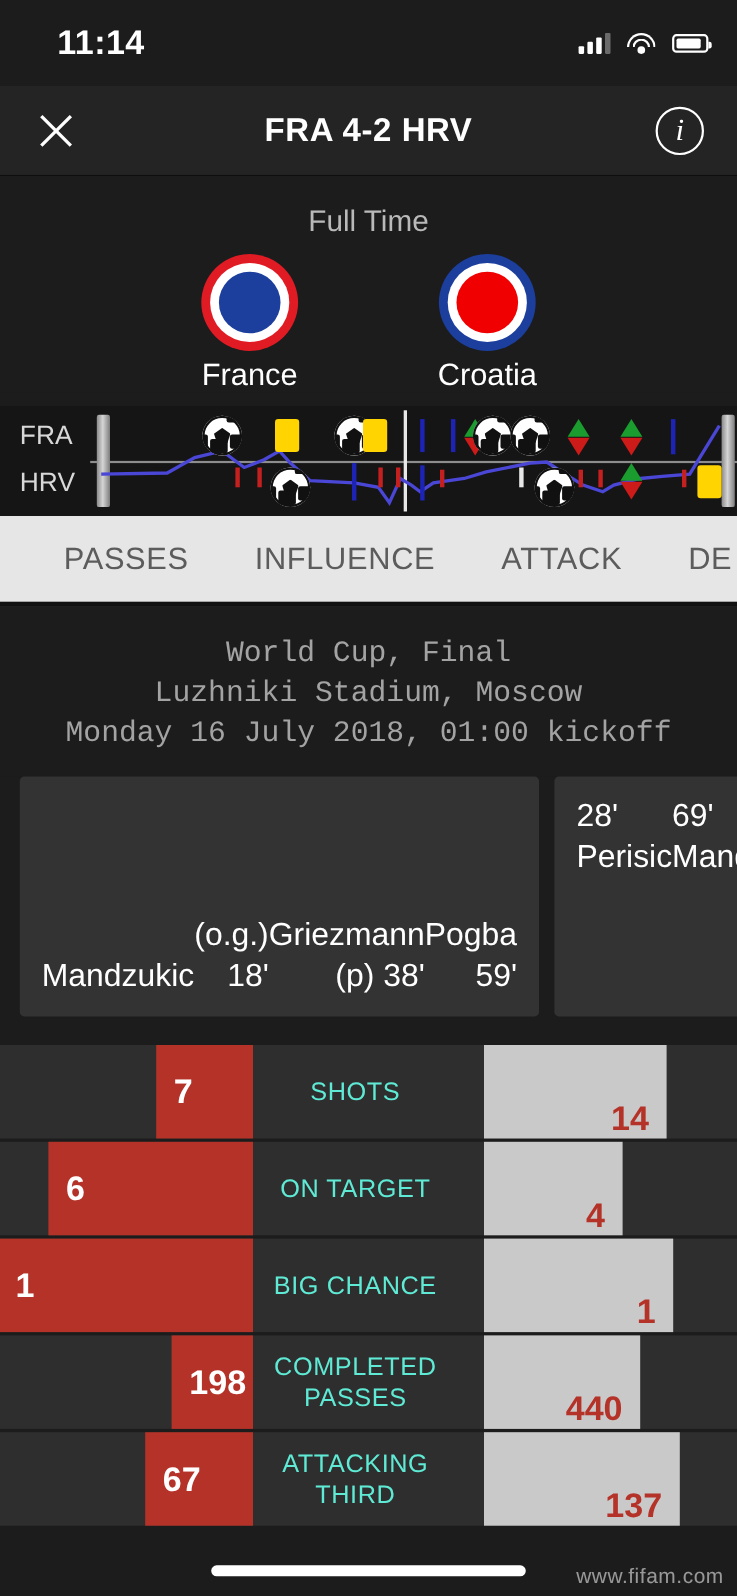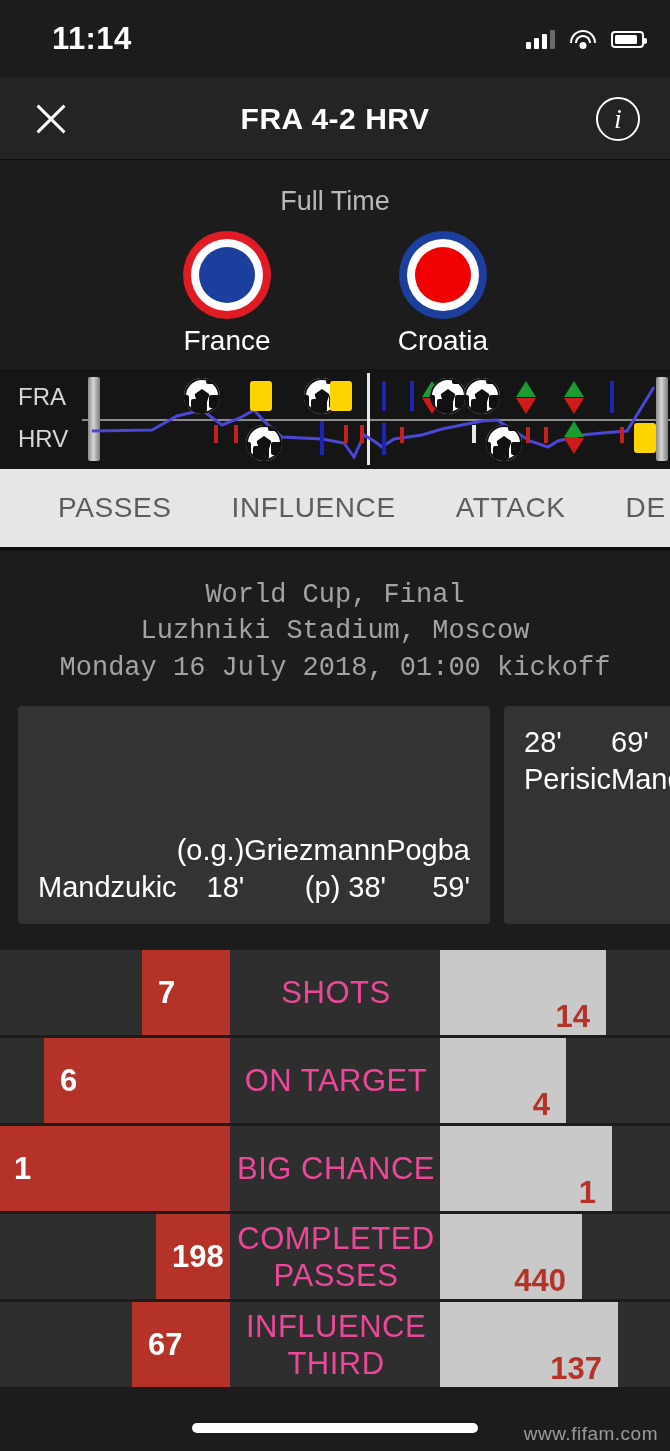--- a/index.html
+++ b/index.html
@@ -196,23 +196,23 @@
     font-size:31px; font-weight:bold; color:#fff; padding-left:16px;
   }
   .stat-bar-away {
     position:absolute; top:0; bottom:0; left:440px;
     background:#c9c9c9; display:flex; align-items:flex-end; justify-content:flex-end;
   }
   .stat-bar-away .val {
     font-size:31px; font-weight:bold; color:#b53229; padding-right:16px;
   }
   .stat-label {
-    position:absolute; left:232px; width:208px; top:0; bottom:0;
+    position:absolute; left:219px; width:208px; top:0; bottom:0;
     display:flex; align-items:center; justify-content:center;
-    text-align:center; font-size:31px; color:#ec4899; letter-spacing:.5px;
+    text-align:center; font-size:23px; color:#5eead4; letter-spacing:.5px;
     line-height:1.2; z-index:2;
   }
 
   
   .home-indicator {
     position:absolute; bottom:18px; left:50%; transform:translateX(-50%);
     width:286px; height:10px; background:#fff; border-radius:6px; z-index:20;
   }
   .watermark {
     position:absolute; right:12px; bottom:6px;
@@ -387,21 +387,21 @@
     <div class="stat-label">COMPLETED PASSES</div>
     <div class="stat-bar-away" style="width:142px">
       <div class="val">440</div>
     </div>
   </div>
 
   <div class="stat-row">
     <div class="stat-bar-home" style="width:98px">
       <div class="val">67</div>
     </div>
-    <div class="stat-label">INFLUENCE THIRD</div>
+    <div class="stat-label">ATTACKING THIRD</div>
     <div class="stat-bar-away" style="width:178px">
       <div class="val">137</div>
     </div>
   </div>
 
 </div>
 
 <div class="home-indicator"></div>
 <div class="watermark">www.fifam.com</div>
 

